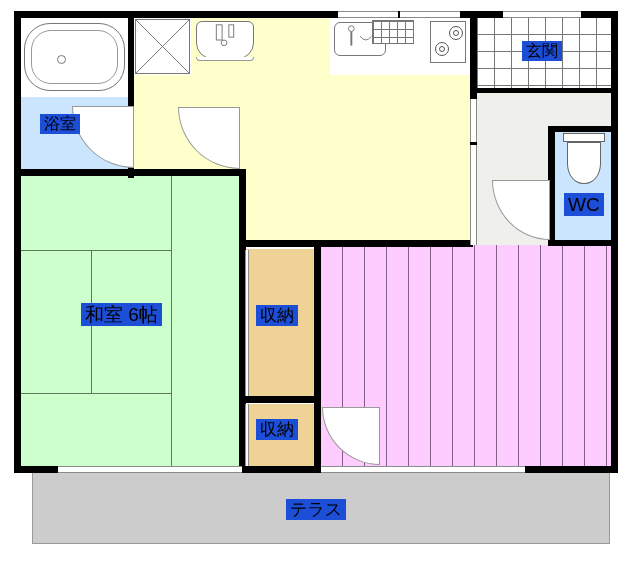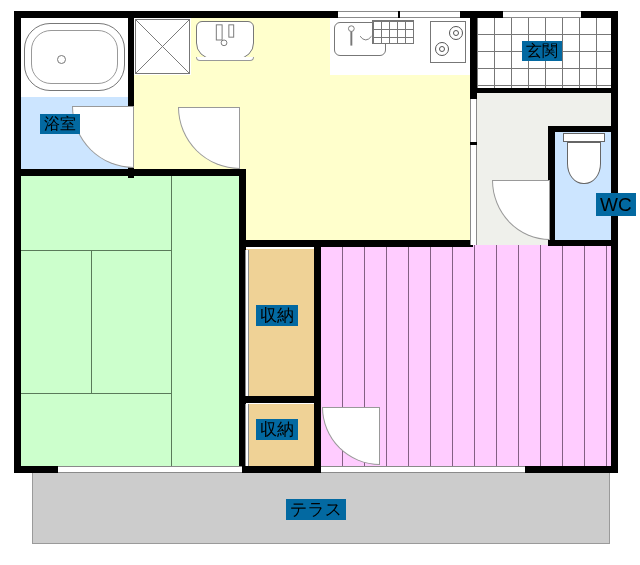--- a/index.html
+++ b/index.html
@@ -12,21 +12,21 @@
     background:#ffffff;
     overflow:hidden;
   }
 
   
   .abs{position:absolute;box-sizing:border-box;}
   .room{position:absolute;box-sizing:border-box;}
   .wall{position:absolute;background:#000000;}
   .lbl{
     position:absolute;
-    background:#0369a1;
+    background:#1d4ed8;
     color:#000000;
     white-space:nowrap;
     line-height:1;
     padding:2px 4px;
     box-sizing:border-box;
     text-align:left;
   }
 
   
   .f-dk{background:#ffffcc;}
@@ -231,22 +231,23 @@
   </div>
 
   <div class="toilet-tank" style="left:563px;top:133px;width:42px;height:9px;"></div>
   <div class="toilet-bowl" style="left:567px;top:142px;width:34px;height:42px;"></div>
 
   <div class="lbl" style="left:40px;top:114px;font-size:16px;">浴室</div>
 
 
   <div class="lbl" style="left:522px;top:41px;font-size:16px;">玄関</div>
 
-  <div class="lbl" style="left:564px;top:193px;font-size:19px;margin-left:32px;">WC</div>
-
+  <div class="lbl" style="left:564px;top:193px;font-size:19px;">WC</div>
+
+  <div class="lbl" style="left:81px;top:303px;font-size:19px;">和室 6帖</div>
 
   <div class="lbl" style="left:256px;top:305px;font-size:17px;">収納</div>
 
   <div class="lbl" style="left:256px;top:419px;font-size:17px;">収納</div>
 
 
   <div class="lbl" style="left:286px;top:499px;font-size:17px;">テラス</div>
 
 </div>
 

